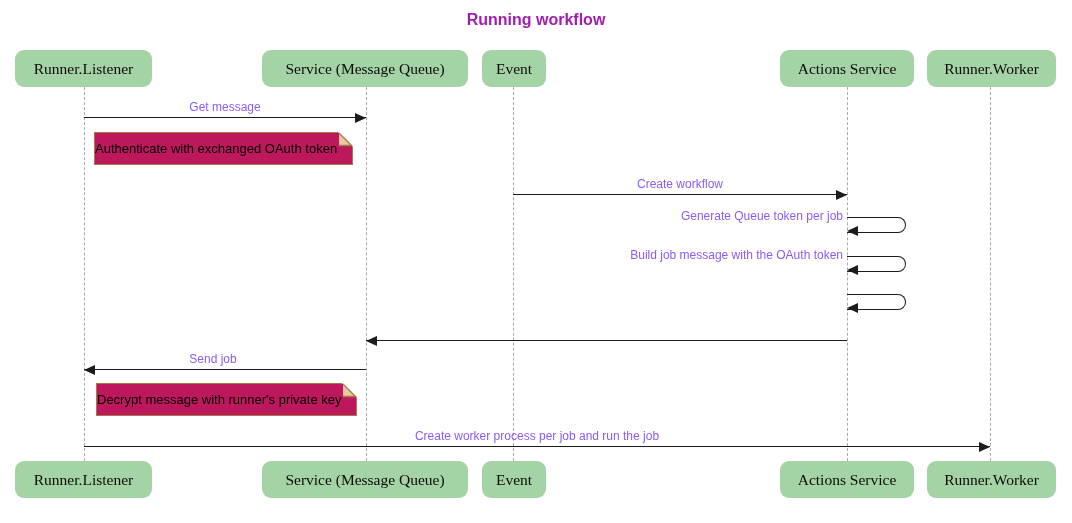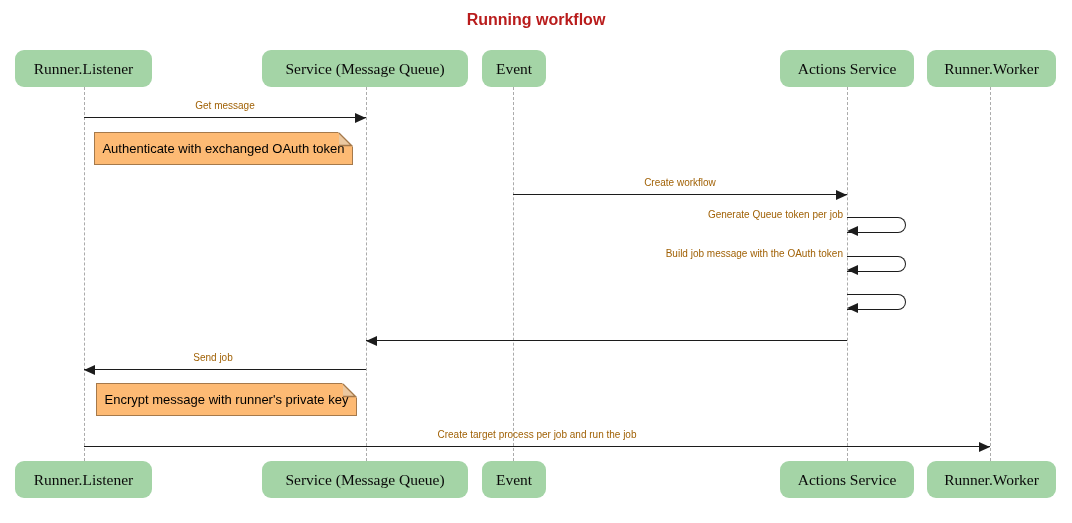--- a/index.html
+++ b/index.html
@@ -10,21 +10,21 @@
     background: #ffffff;
     font-family: "Liberation Sans", sans-serif;
     overflow: hidden;
   }
   .title {
     position: absolute;
     left: 0; top: 11px; width: 1072px;
     text-align: center;
     font-size: 16px;
     font-weight: bold;
-    color: #b91c1c;
+    color: #a21caf;
   }
   .actor {
     position: absolute;
     height: 37px;
     background: #a4d4a6;
     border-radius: 9px;
     display: flex;
     align-items: center;
     justify-content: center;
     font-size: 15.5px;
@@ -39,22 +39,22 @@
     width: 0;
     border-left: 1.4px dashed #ababab;
   }
   .mline {
     position: absolute;
     height: 0;
     border-top: 1.5px solid #1c1c1c;
   }
   .mlabel {
     position: absolute;
-    font-size: 10px;
-    color: #a16207;
+    font-size: 12px;
+    color: #8b5cf6;
     text-align: center;
     white-space: nowrap;
   }
   .mlabel.right { text-align: right; }
   .arrow-r {
     position: absolute;
     width: 0; height: 0;
     border-top: 5px solid transparent;
     border-bottom: 5px solid transparent;
     border-left: 11px solid #1c1c1c;
@@ -70,25 +70,25 @@
     position: absolute;
     left: 847px;
     width: 58px;
     height: 14px;
     border: 1.5px solid #1c1c1c;
     border-left: none;
     border-radius: 0 9px 9px 0;
   }
   .note {
     position: absolute;
-    background: #fdba74;
+    background: #be185d;
     border: 1.3px solid #a5794b;
     display: flex;
     align-items: center;
-    justify-content: center;
+    justify-content: flex-start;
     font-size: 13px;
     color: #000;
     white-space: nowrap;
     box-sizing: border-box;
   }
   .fold {
     position: absolute;
     top: -1.3px;
     right: -1.3px;
   }
@@ -141,29 +141,29 @@
   <div class="arrow-l" style="left:847px; top:303px;"></div>
 
   <div class="mline" style="left:366px; top:340px; width:481px;"></div>
   <div class="arrow-l" style="left:366px; top:336px;"></div>
 
   <div class="mlabel" style="left:72px; top:352px; width:282px;">Send job</div>
   <div class="mline" style="left:84px; top:369px; width:282px;"></div>
   <div class="arrow-l" style="left:84px; top:365px;"></div>
 
   <div class="note" style="left:96px; top:383px; width:261px; height:33px;">
-    <span>Encrypt message with runner's private key</span>
+    <span>Decrypt message with runner's private key</span>
     <svg class="fold" width="15" height="15">
       <path d="M0 0 H15 V15 Z" fill="#ffffff"></path>
       <path d="M1 1 L13.5 13.5 L1 13.5 Z" fill="#ebc8a0"></path>
       <path d="M1 1 L13.5 13.5 L1 13.5" fill="none" stroke="#a5794b" stroke-width="1.3"></path>
     </svg>
   </div>
 
-  <div class="mlabel" style="left:84px; top:429px; width:906px;">Create target process per job and run the job</div>
+  <div class="mlabel" style="left:84px; top:429px; width:906px;">Create worker process per job and run the job</div>
   <div class="mline" style="left:84px; top:446px; width:906px;"></div>
   <div class="arrow-r" style="left:979px; top:442px;"></div>
 
   <div class="actor" style="left:15px;  top:461px; width:137px;">Runner.Listener</div>
   <div class="actor" style="left:262px; top:461px; width:206px;">Service (Message Queue)</div>
   <div class="actor" style="left:482px; top:461px; width:64px;">Event</div>
   <div class="actor" style="left:780px; top:461px; width:134px;">Actions Service</div>
   <div class="actor" style="left:927px; top:461px; width:129px;">Runner.Worker</div>
 
 </div>

